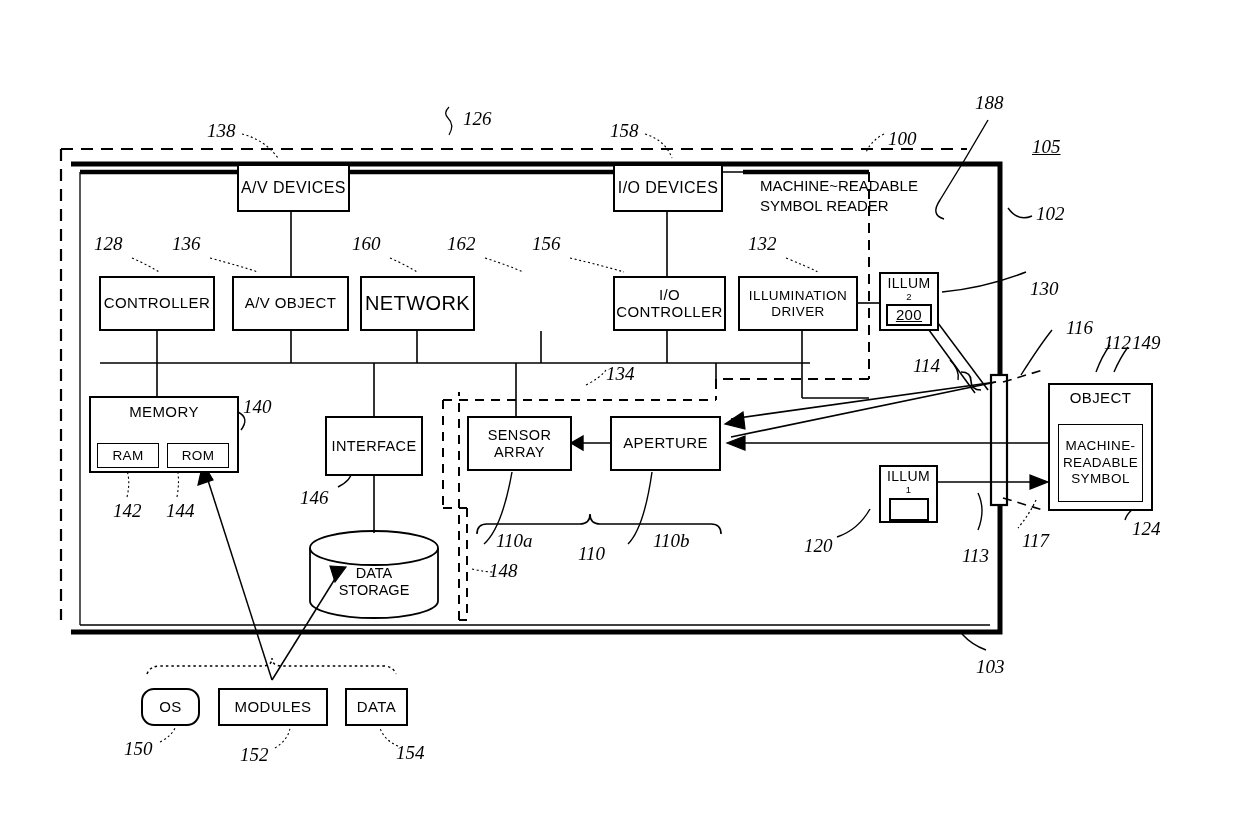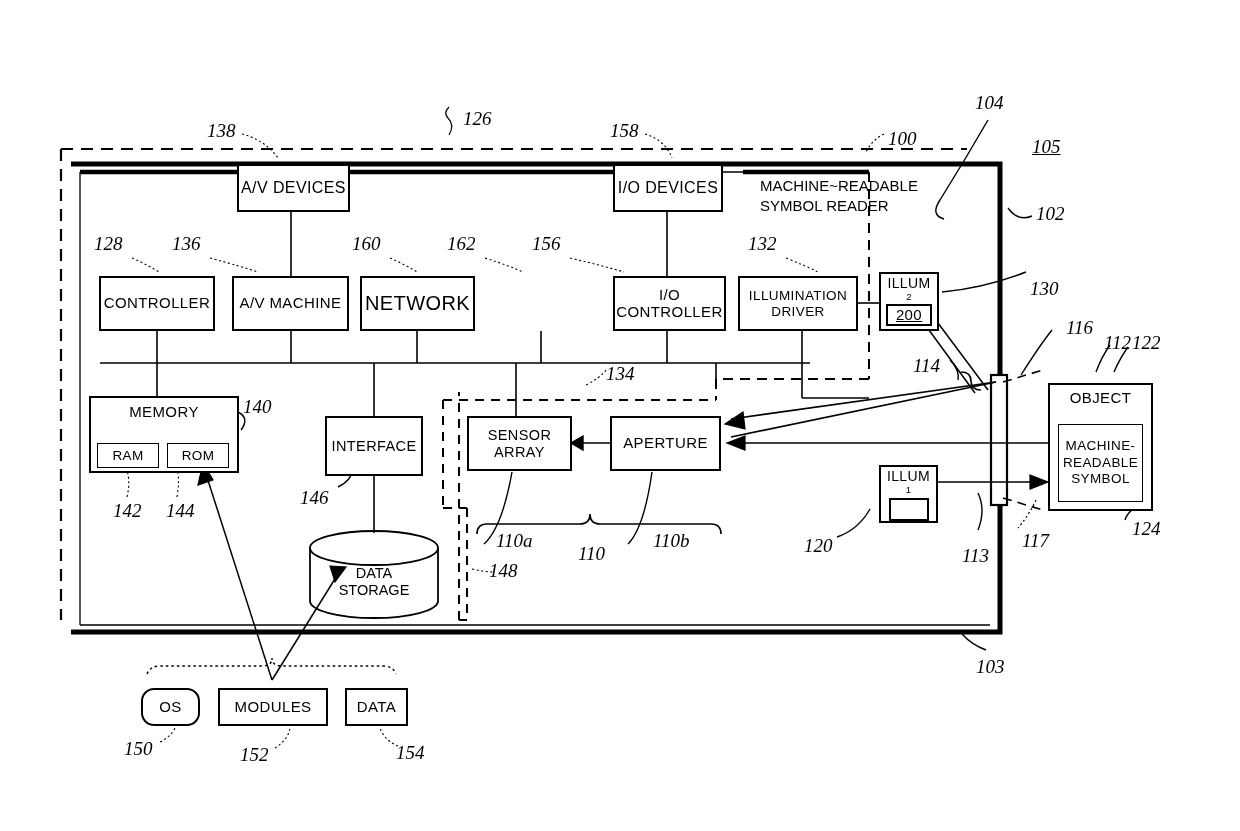--- a/index.html
+++ b/index.html
@@ -152,21 +152,21 @@
 
   <div class="box" style="left:613px;top:164px;width:110px;height:48px;font-size:16px;">
     <span>I/O DEVICES</span>
   </div>
 
   <div class="box" style="left:99px;top:276px;width:116px;height:55px;font-size:15px;">
     <span>CONTROLLER</span>
   </div>
 
   <div class="box" style="left:232px;top:276px;width:117px;height:55px;font-size:15px;">
-    <span>A/V MACHINE</span>
+    <span>A/V OBJECT</span>
   </div>
 
   <div class="box" style="left:360px;top:276px;width:115px;height:55px;font-size:20px;">
     <span>NETWORK</span>
   </div>
 
 
   <div class="box" style="left:613px;top:276px;width:113px;height:55px;font-size:15px;flex-direction:column;">
     <span>I/O</span>
     <span>CONTROLLER</span>
@@ -244,26 +244,26 @@
     <span>MACHINE~READABLE</span><br>
     <span>SYMBOL READER</span>
   </div>
 
   <div class="plain u" style="left:1032px;top:136px;font-size:19px;font-family:'Liberation Serif', serif;font-style:italic;">105</div>
 
   <div class="lbl" style="left:463px;top:108px;">126</div>
   <div class="lbl" style="left:207px;top:120px;">138</div>
   <div class="lbl" style="left:610px;top:120px;">158</div>
   <div class="lbl" style="left:888px;top:128px;">100</div>
-  <div class="lbl" style="left:975px;top:92px;">104</div>
+  <div class="lbl" style="left:975px;top:92px;">188</div>
   <div class="lbl" style="left:1036px;top:203px;">102</div>
   <div class="lbl" style="left:1030px;top:278px;">130</div>
   <div class="lbl" style="left:1046px;top:317px;margin-left:20px;">116</div>
   <div class="lbl" style="left:1104px;top:332px;">112</div>
-  <div class="lbl" style="left:1132px;top:332px;">122</div>
+  <div class="lbl" style="left:1132px;top:332px;">149</div>
   <div class="lbl" style="left:1132px;top:518px;">124</div>
   <div class="lbl" style="left:1022px;top:530px;">117</div>
   <div class="lbl" style="left:962px;top:545px;">113</div>
   <div class="lbl" style="left:804px;top:535px;">120</div>
   <div class="lbl" style="left:913px;top:355px;">114</div>
   <div class="lbl" style="left:976px;top:656px;">103</div>
 
   <div class="lbl" style="left:94px;top:233px;">128</div>
   <div class="lbl" style="left:172px;top:233px;">136</div>
   <div class="lbl" style="left:352px;top:233px;">160</div>

